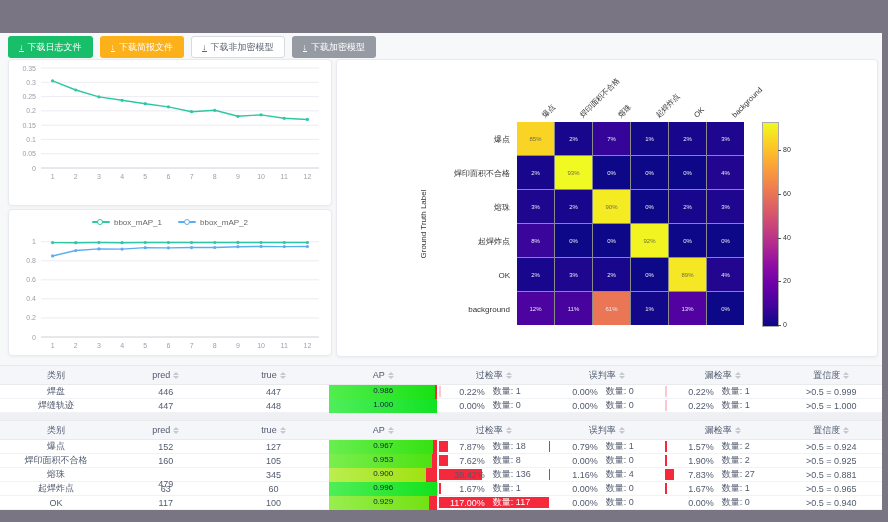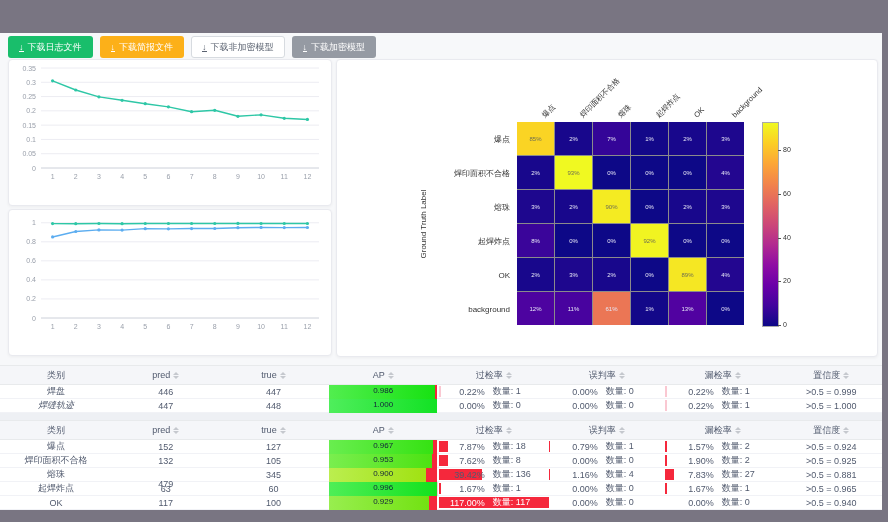--- a/index.html
+++ b/index.html
@@ -121,21 +121,36 @@
         <circle cx="113.08333333333333" cy="40.28571428571428" r="1.6" fill="#2ec7a6"></circle>
         <circle cx="136.25" cy="43.71428571428571" r="1.6" fill="#2ec7a6"></circle>
         <circle cx="159.41666666666669" cy="46.857142857142854" r="1.6" fill="#2ec7a6"></circle>
         <circle cx="182.58333333333334" cy="51.71428571428571" r="1.6" fill="#2ec7a6"></circle>
         <circle cx="205.75" cy="50.285714285714285" r="1.6" fill="#2ec7a6"></circle>
         <circle cx="228.91666666666666" cy="56.285714285714285" r="1.6" fill="#2ec7a6"></circle>
         <circle cx="252.08333333333334" cy="54.857142857142854" r="1.6" fill="#2ec7a6"></circle>
         <circle cx="275.25" cy="58.285714285714285" r="1.6" fill="#2ec7a6"></circle>
         <circle cx="298.4166666666667" cy="59.42857142857142" r="1.6" fill="#2ec7a6"></circle>
       </svg></div>
-  <div class="panel" id="panel-map"><svg width="320" height="126" viewBox="0 0 320 126">
+  <div class="panel" id="panel-map"><div class="legend">
+        <div class="lgi">
+          <span class="lgmark">
+            <span class="ln" style="background: rgb(46, 199, 166);"></span>
+            <span class="c" style="border-color: rgb(46, 199, 166);"></span>
+          </span>
+          <span>bbox_mAP_1</span>
+        </div>
+        <div class="lgi">
+          <span class="lgmark">
+            <span class="ln" style="background: rgb(92, 173, 240);"></span>
+            <span class="c" style="border-color: rgb(92, 173, 240);"></span>
+          </span>
+          <span>bbox_mAP_2</span>
+        </div>
+      </div><svg width="320" height="126" viewBox="0 0 320 126">
         <line x1="32" x2="310" y1="108" y2="108" stroke="#ccd0d9" stroke-width="1"></line>
         <text x="27" y="110.5" font-size="7" fill="#9aa0ab" text-anchor="end">0</text>
         <line x1="32" x2="310" y1="88.95238095238095" y2="88.95238095238095" stroke="#ececf2" stroke-width="1"></line>
         <text x="27" y="91.45238095238095" font-size="7" fill="#9aa0ab" text-anchor="end">0.2</text>
         <line x1="32" x2="310" y1="69.9047619047619" y2="69.9047619047619" stroke="#ececf2" stroke-width="1"></line>
         <text x="27" y="72.4047619047619" font-size="7" fill="#9aa0ab" text-anchor="end">0.4</text>
         <line x1="32" x2="310" y1="50.85714285714286" y2="50.85714285714286" stroke="#ececf2" stroke-width="1"></line>
         <text x="27" y="53.35714285714286" font-size="7" fill="#9aa0ab" text-anchor="end">0.6</text>
         <line x1="32" x2="310" y1="31.80952380952381" y2="31.80952380952381" stroke="#ececf2" stroke-width="1"></line>
         <text x="27" y="34.30952380952381" font-size="7" fill="#9aa0ab" text-anchor="end">0.8</text>
@@ -323,21 +338,21 @@
             <span class="rc">数量: 0</span>
           </div>
           <div class="cell" style="flex-basis: 13.1%;">
             <div class="rate-bar" style="width: 2px; background: rgb(250, 200, 210);"></div>
             <span class="rv">0.22%</span>
             <span class="rc">数量: 1</span>
           </div>
           <div class="cell" style="flex-basis: 11.5%;">&gt;0.5 = 0.999</div>
         </div>
         <div class="row">
-          <div class="cell" style="flex-basis: 12.7%; font-style: italic;">焊缝轨迹</div>
+          <div class="cell" style="flex-basis: 12.7%;">焊缝轨迹</div>
           <div class="cell" style="flex-basis: 12.2%;">447</div>
           <div class="cell" style="flex-basis: 12.2%;">448</div>
           <div class="cell" style="flex-basis: 12.7%;">
             <div class="ap-track">
               <div class="ap-bar" style="width: 100%; background: linear-gradient(90deg, rgb(79, 238, 92), rgb(18, 226, 36));"></div>
               <div class="ap-txt">1.000</div>
             </div>
           </div>
           <div class="cell" style="flex-basis: 12.4%;">
             <span class="rv">0.00%</span>
@@ -434,21 +449,21 @@
           </div>
           <div class="cell" style="flex-basis: 13.1%;">
             <div class="rate-bar" style="width: 1.57%; background: rgb(245, 40, 60);"></div>
             <span class="rv">1.57%</span>
             <span class="rc">数量: 2</span>
           </div>
           <div class="cell" style="flex-basis: 11.5%;">&gt;0.5 = 0.924</div>
         </div>
         <div class="row">
           <div class="cell" style="flex-basis: 12.7%;">焊印面积不合格</div>
-          <div class="cell" style="flex-basis: 12.2%;">132</div>
+          <div class="cell" style="flex-basis: 12.2%;">160</div>
           <div class="cell" style="flex-basis: 12.2%;">105</div>
           <div class="cell" style="flex-basis: 12.7%;">
             <div class="ap-track">
               <div class="ap-bar" style="width: 95.3%; background: linear-gradient(90deg, rgb(122, 238, 79), rgb(76, 226, 18));"></div>
               <div class="ap-rem" style="left: 95.3%; right: 0px; background: rgb(245, 40, 60);"></div>
               <div class="ap-txt">0.953</div>
             </div>
           </div>
           <div class="cell" style="flex-basis: 12.4%;">
             <div class="rate-bar" style="width: 7.62%; background: rgb(245, 40, 60);"></div>

